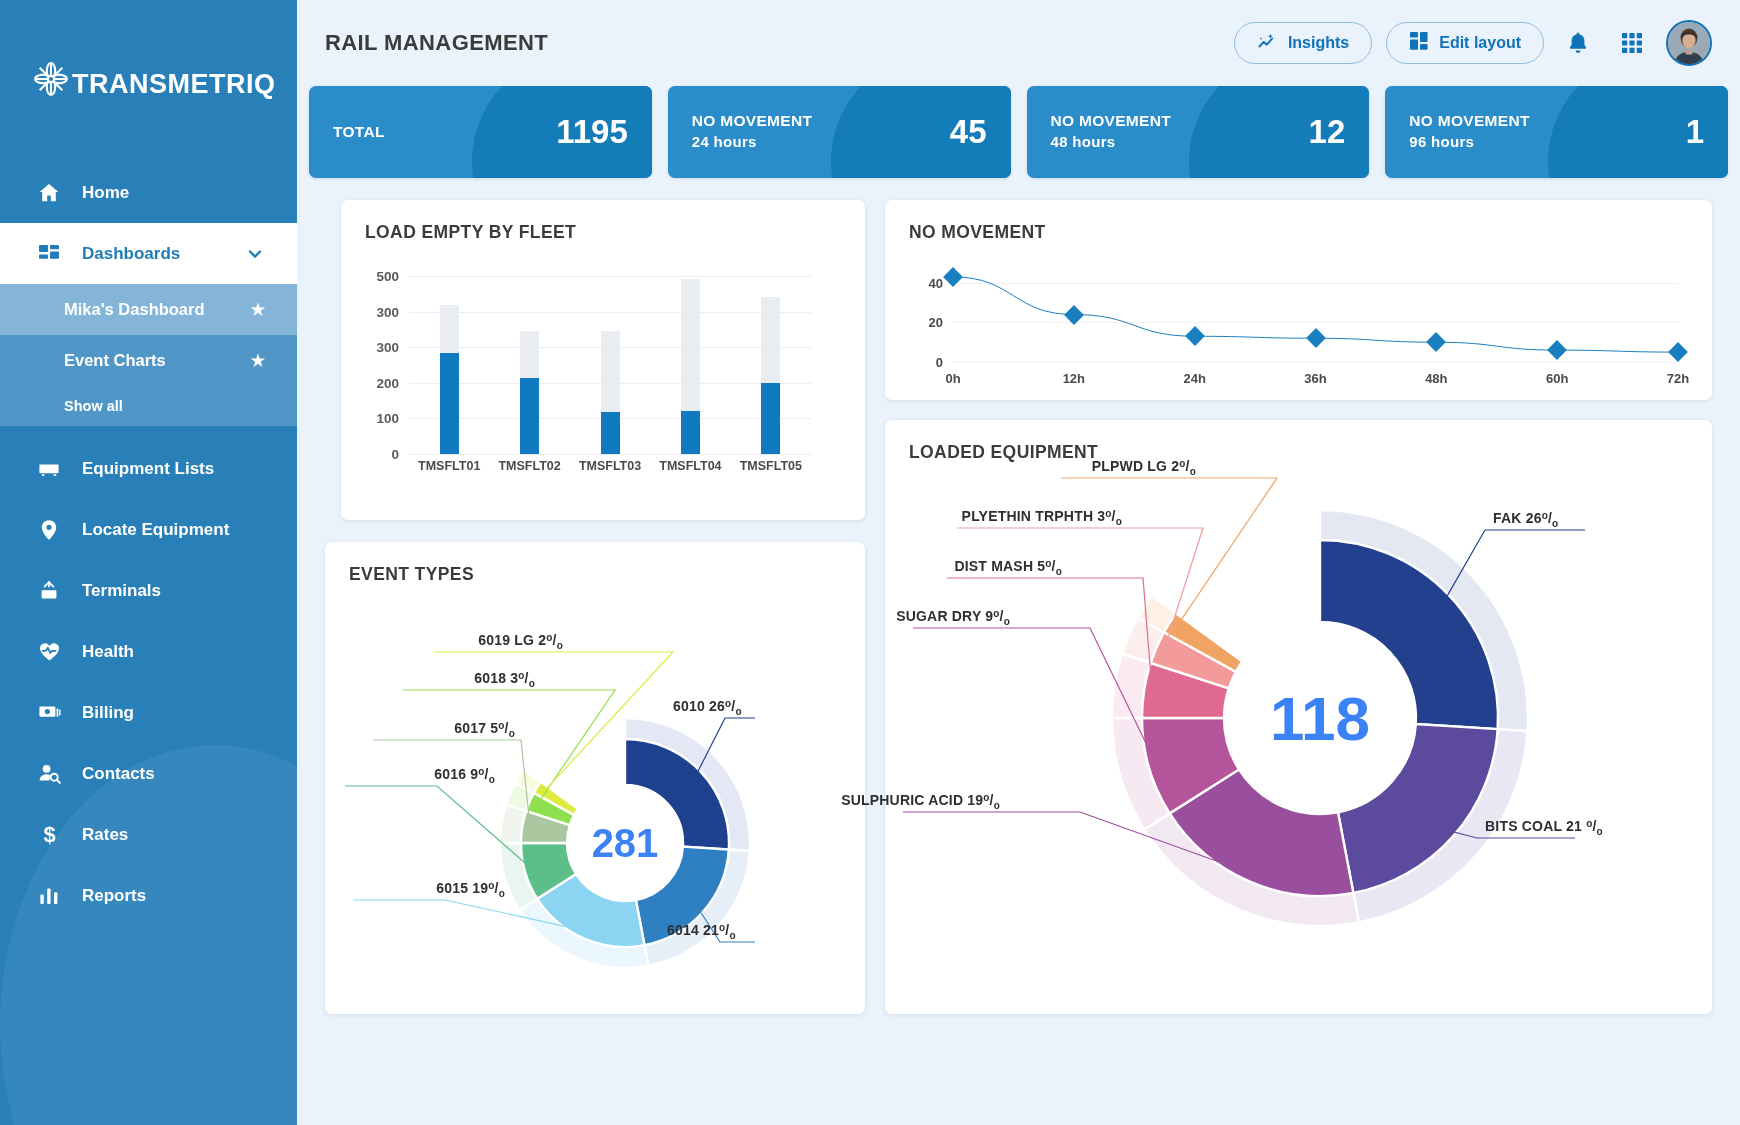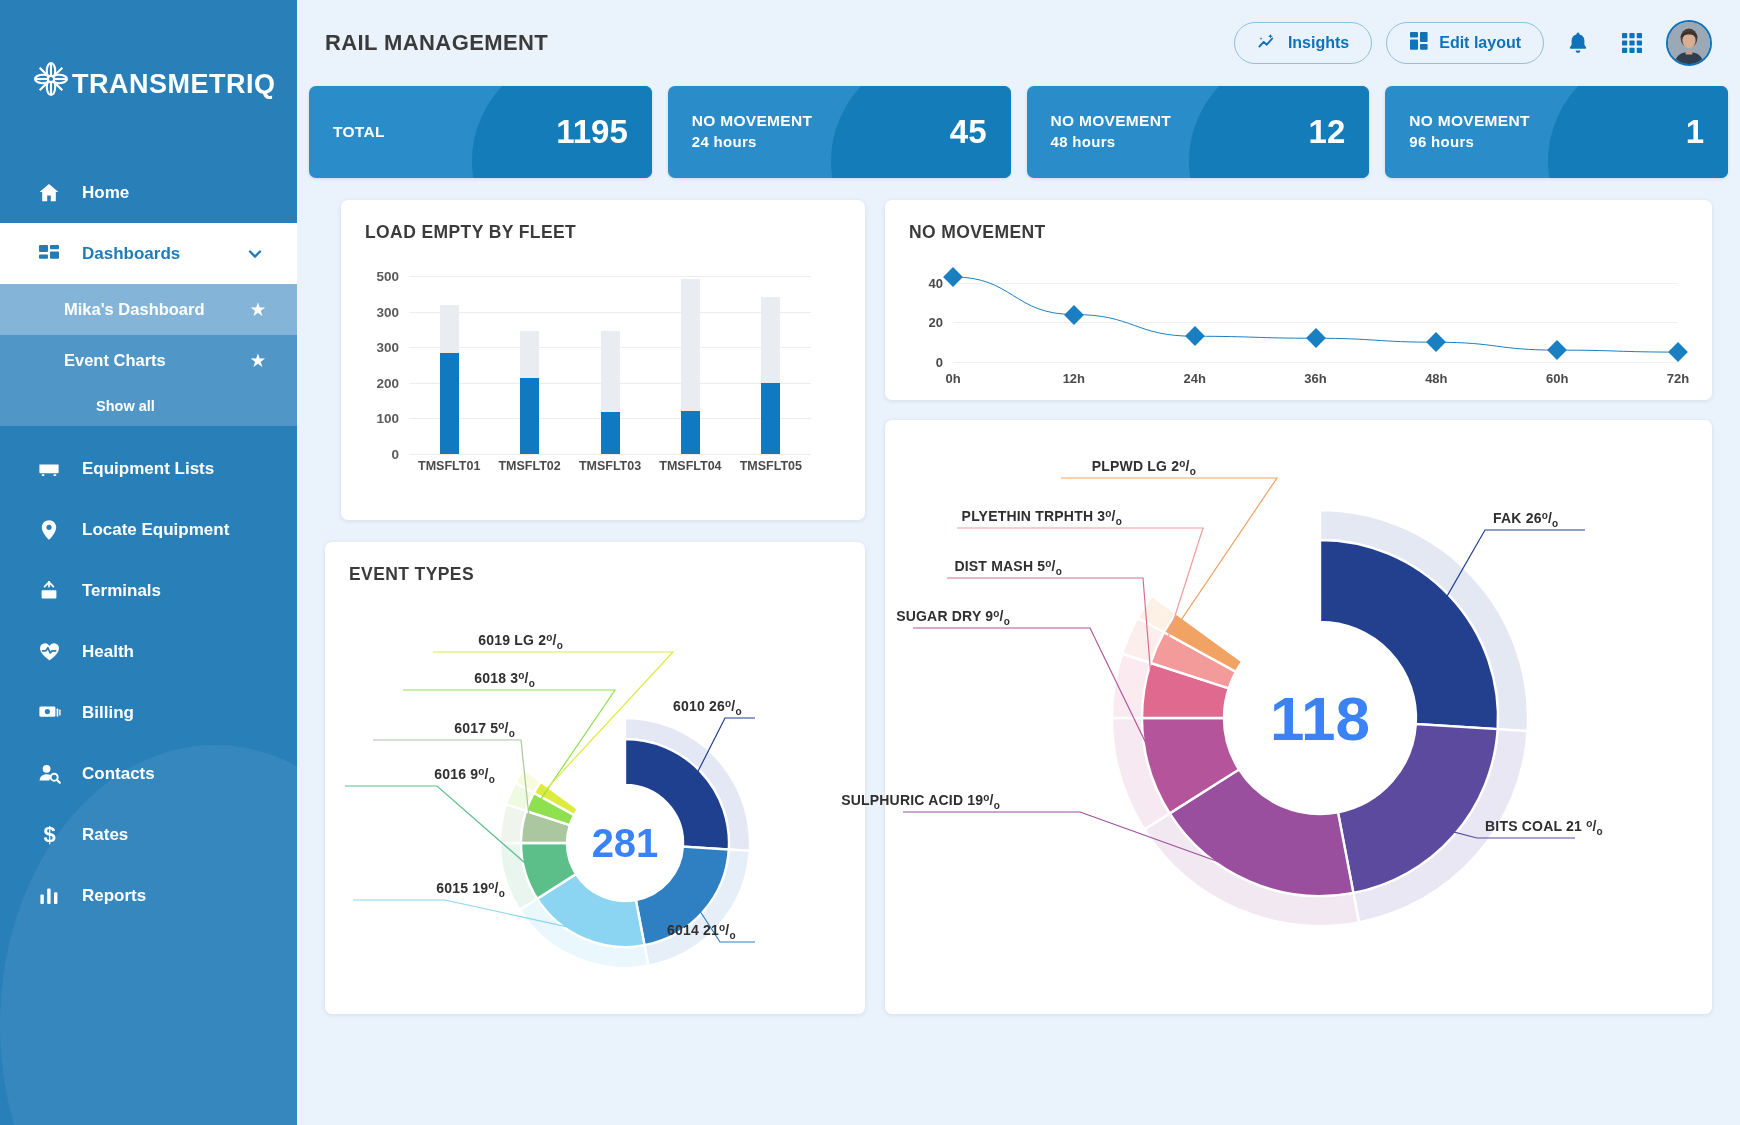--- a/index.html
+++ b/index.html
@@ -51,21 +51,21 @@
   .chev { margin-left: auto; margin-right: 32px; display: flex; }
   .sub-item {
     display: flex; align-items: center;
     height: 51px; padding-left: 64px;
     color: #fff; font-size: 16.5px; font-weight: 600;
     background: #5096c6; cursor: pointer;
   }
   .sub-item.sel { background: #84b5d8; }
   .sub-star { margin-left: auto; margin-right: 32px; font-size: 16px; color: #fff; }
   .show-all {
-    height: 40px; padding-left: 96px; display: flex; align-items: center;
+    height: 40px; padding-left: 64px; display: flex; align-items: center;
     color: #fff; font-size: 14.5px; font-weight: 600;
     background: #5096c6; cursor: pointer;
   }
   .nav-gap { height: 12px; }
 
   
   .main { flex: 1; height: 1125px; position: relative; background: #eaf2fb; overflow: hidden; }
   .topbar {
     height: 86px; display: flex; align-items: center;
     padding: 0 28px 0 28px;
@@ -573,20 +573,21 @@
                 <div class="lc-xlab" style="left: 66.6667%;">48h</div>
                 <div style="position: absolute; width: 14px; height: 14px; background: rgb(26, 127, 193); transform: translate(-50%, -50%) rotate(45deg); left: 83.3333%; top: 83.125px;"></div>
                 <div class="lc-xlab" style="left: 83.3333%;">60h</div>
                 <div style="position: absolute; width: 14px; height: 14px; background: rgb(26, 127, 193); transform: translate(-50%, -50%) rotate(45deg); left: 100%; top: 85.1042px;"></div>
                 <div class="lc-xlab" style="left: 100%;">72h</div>
               </div>
           </div>
         </section>
 
         <section class="card card-loaded">
+          <div class="card-title">LOADED EQUIPMENT</div>
           <div class="donut-wrap" id="donut-loaded" style="position:absolute;left:0;top:40px;width:100%;height:550px;">
               <svg width="420" height="420" viewBox="0 0 420 420" style="position: absolute; left: 225px; top: 48px;">
                 <path d="M210 2 A208 208 0 0 1 417.5895595130805 223.0604280620972 L387.6487576602324 221.1767124762178 A178 178 0 0 0 210 32 Z" fill="#e3e8f3" stroke="#ffffff" stroke-width="2.4"></path>
                 <path d="M417.5895595130805 223.0604280620972 A208 208 0 0 1 248.9753134338308 414.3157481515672 L243.35387399625904 384.8471306297066 A178 178 0 0 0 387.6487576602324 221.1767124762178 Z" fill="#e9e7f3" stroke="#ffffff" stroke-width="2.4"></path>
                 <path d="M248.9753134338308 414.3157481515672 A208 208 0 0 1 34.37979149558086 321.4519733556313 L59.70962926064132 305.3771695062614 A178 178 0 0 0 243.35387399625904 384.8471306297066 Z" fill="#f1e8f2" stroke="#ffffff" stroke-width="2.4"></path>
                 <path d="M34.37979149558086 321.4519733556313 A208 208 0 0 1 2 210.00000000000003 L32 210.00000000000003 A178 178 0 0 0 59.70962926064132 305.3771695062614 Z" fill="#f6e9f2" stroke="#ffffff" stroke-width="2.4"></path>
                 <path d="M2 210.00000000000003 A208 208 0 0 1 12.18024461060807 145.7244651700109 L40.71194009946268 154.99497500125932 A178 178 0 0 0 32 210.00000000000003 Z" fill="#fbeaf0" stroke="#ffffff" stroke-width="2.4"></path>
                 <path d="M12.18024461060807 145.7244651700109 A208 208 0 0 1 27.728210550876383 109.79523578684321 L54.01741095219231 124.24784600989466 A178 178 0 0 0 40.71194009946268 154.99497500125932 Z" fill="#fdeeee" stroke="#ffffff" stroke-width="2.4"></path>
                 <path d="M27.728210550876383 109.79523578684321 A208 208 0 0 1 41.724465170010916 87.74066752316561 L65.99497500125932 105.3742250919398 A178 178 0 0 0 54.01741095219231 124.24784600989466 Z" fill="#fdf0e4" stroke="#ffffff" stroke-width="2.4"></path>
                 <path d="M210 32 A178 178 0 0 1 387.6487576602324 221.1767124762178 L305.8105659291141 216.0278898748141 A96 96 0 0 0 210 114 Z" fill="#22408e" stroke="#ffffff" stroke-width="2.4"></path>

